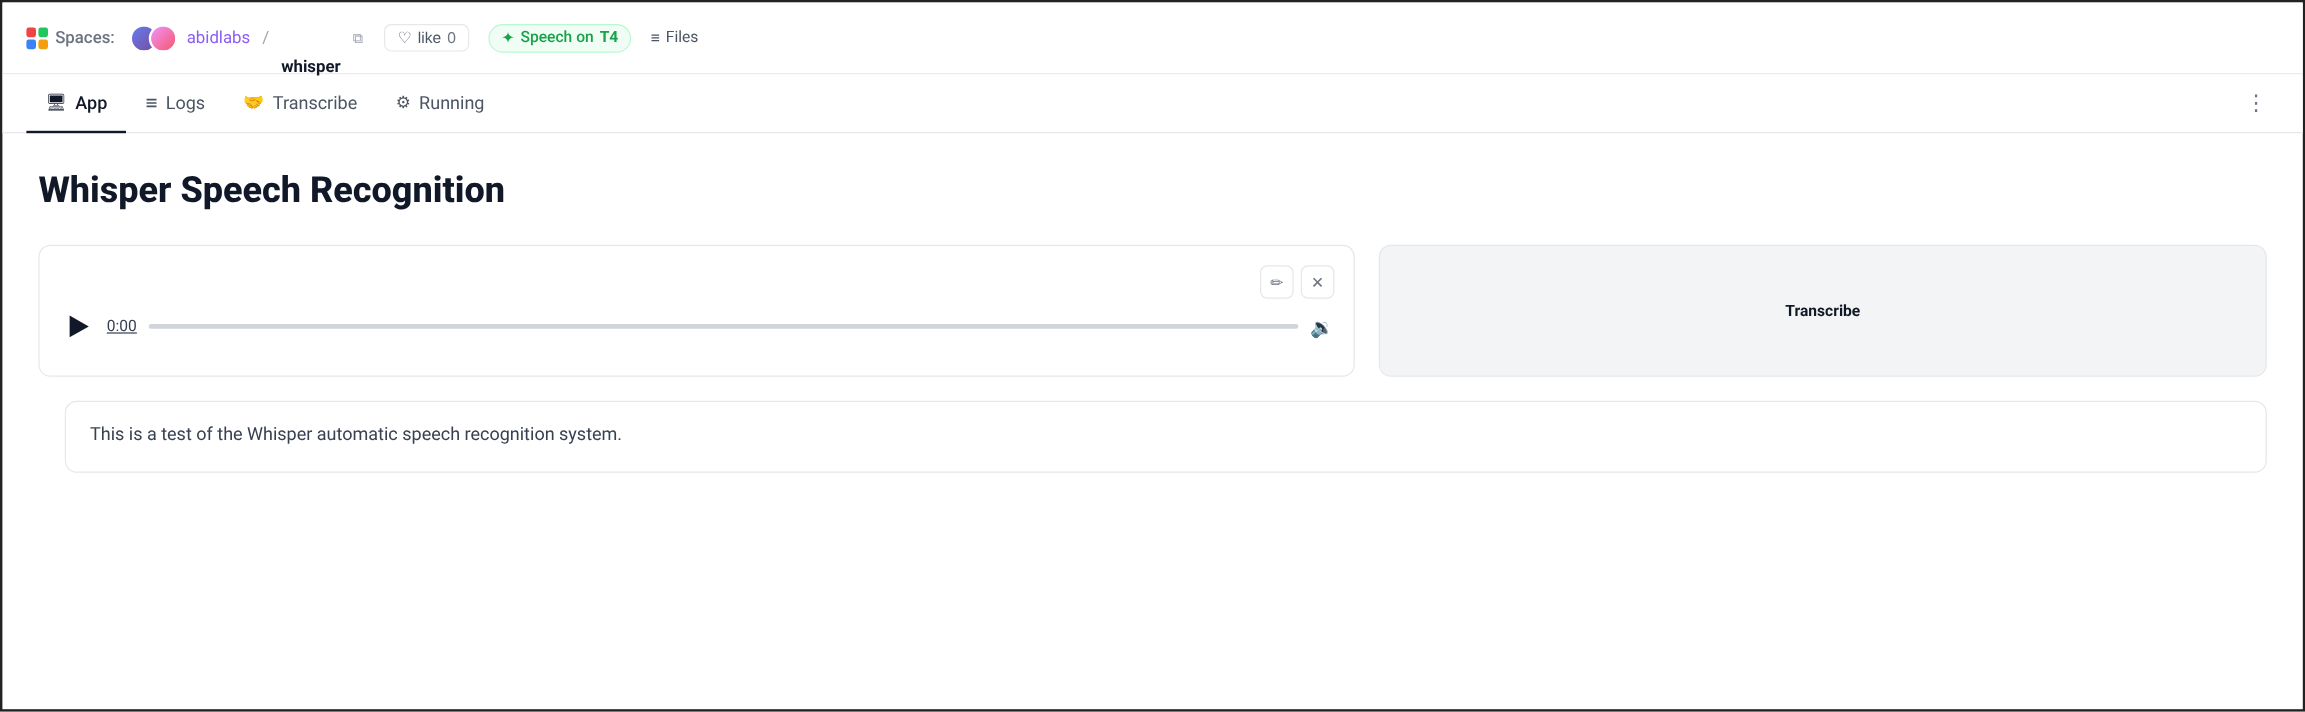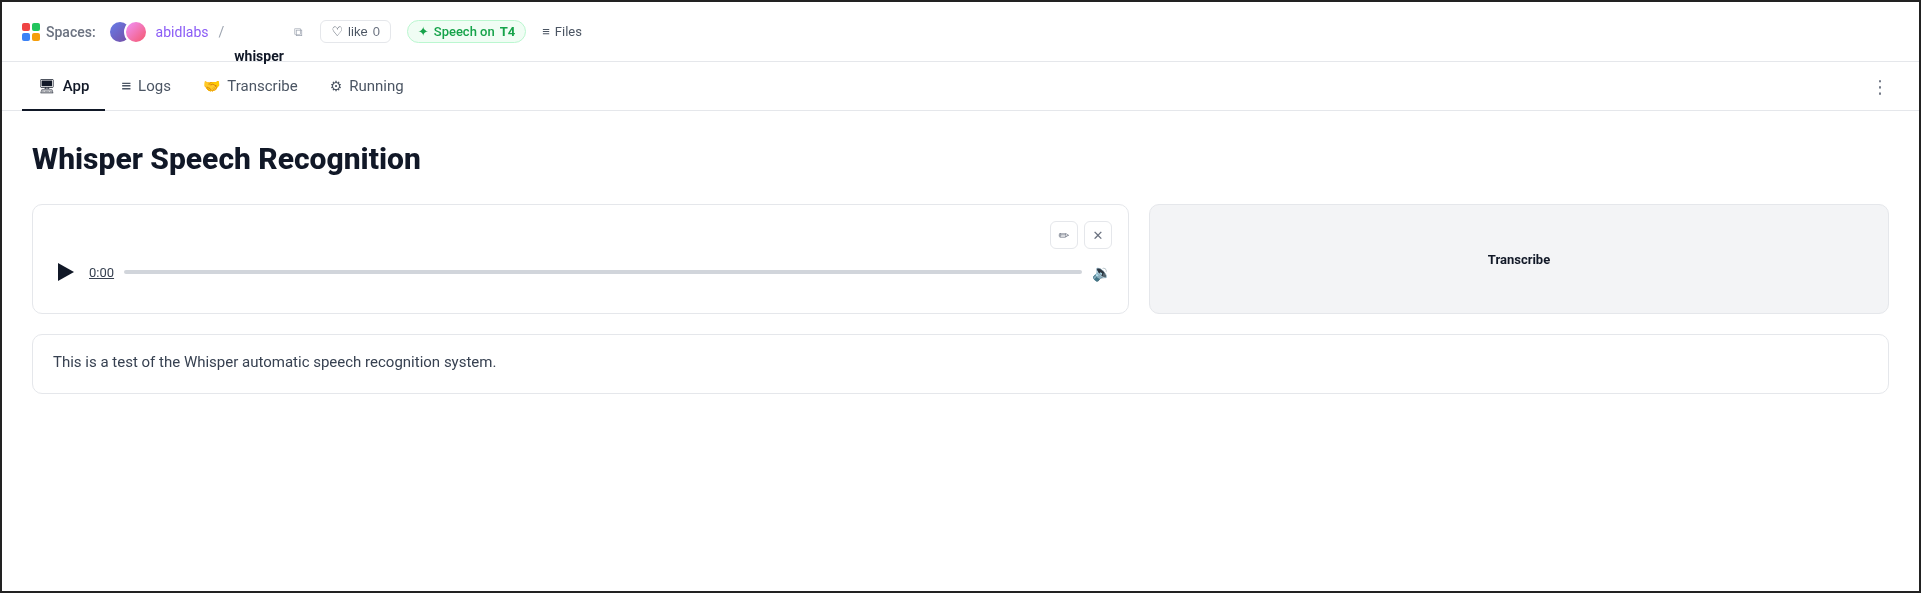--- a/index.html
+++ b/index.html
@@ -257,20 +257,21 @@
 
     
     .output-card {
       border: 1px solid #e5e7eb;
       border-radius: 10px;
       padding: 18px 20px;
       background: #fff;
       font-size: 15px;
       color: #374151;
       min-height: 60px;
+      margin-left: 22px;
     }
 
     .spacer { flex: 1; }
   </style>
 </head>
 <body>
 
 <div class="top-bar">
   <div class="spaces-logo">
     <div class="logo-grid">

